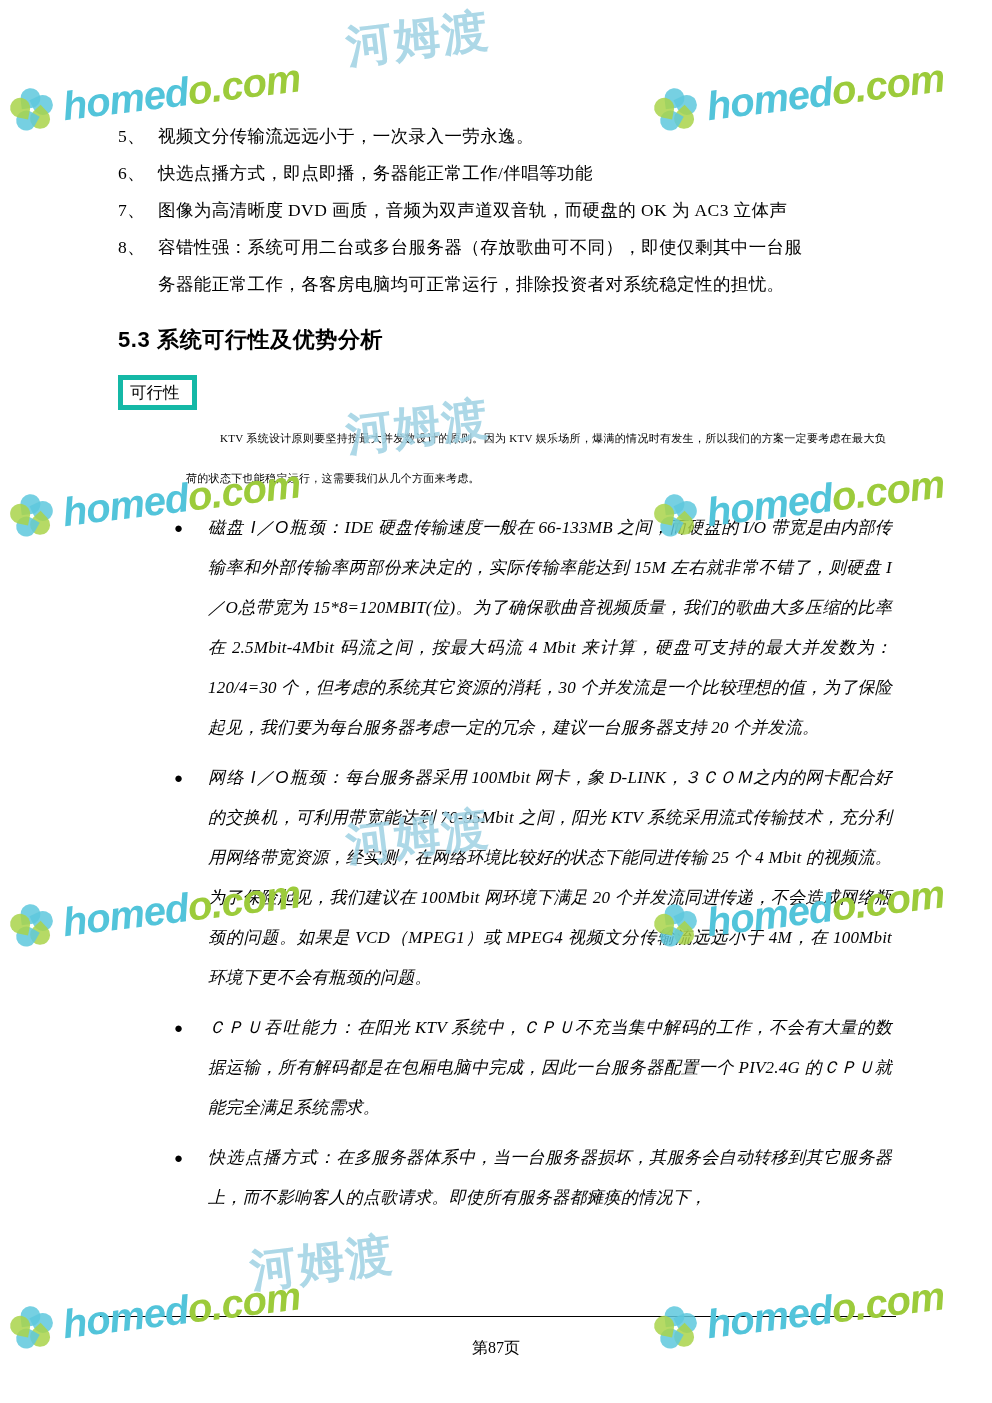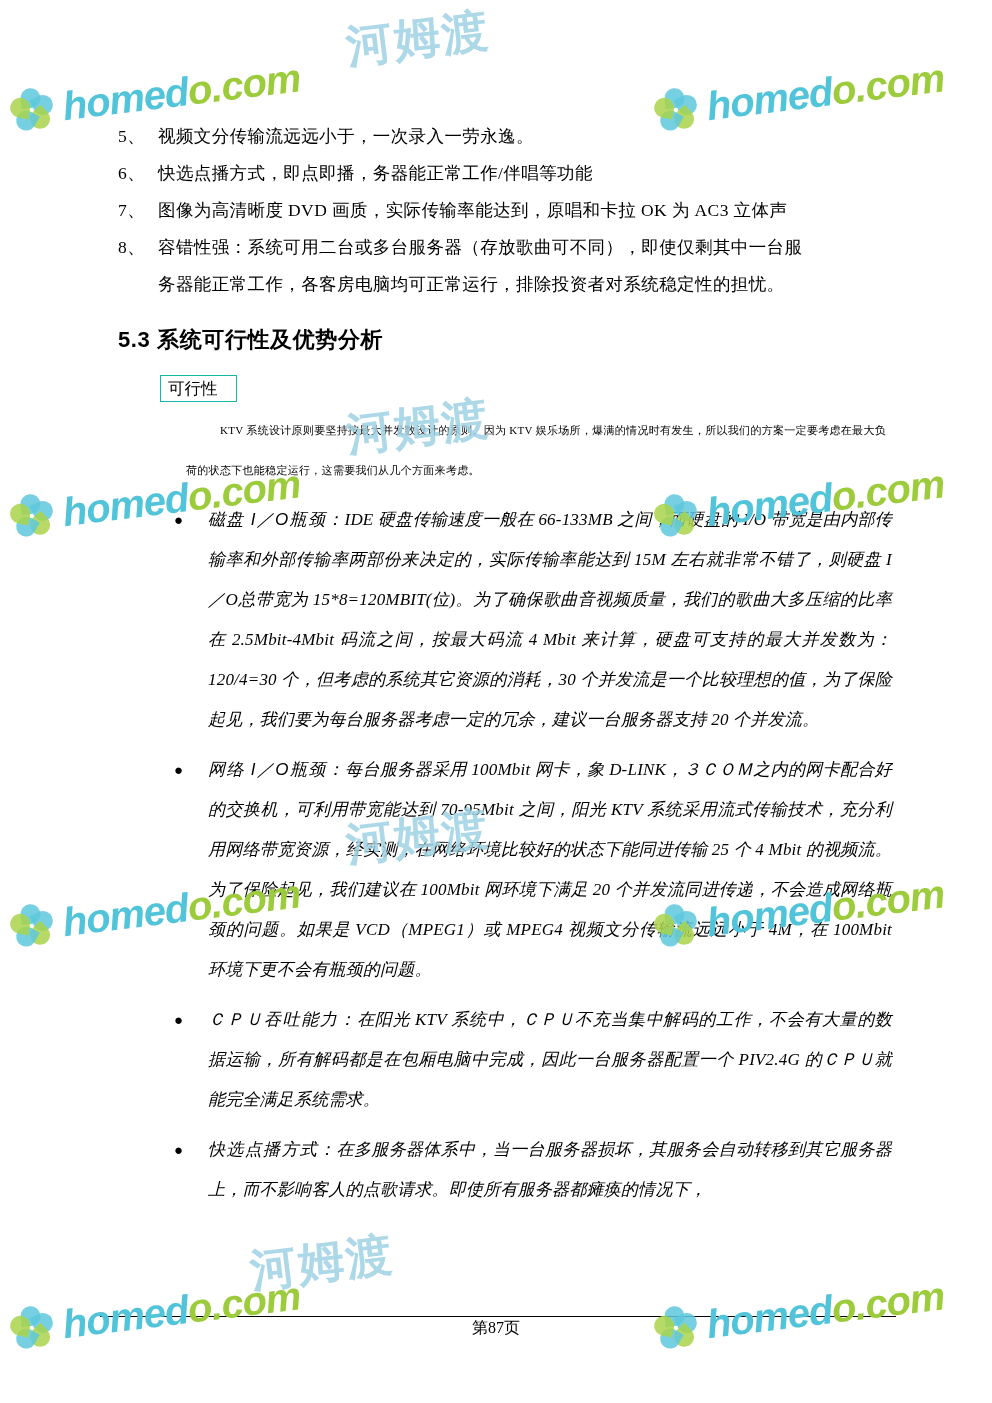--- a/index.html
+++ b/index.html
@@ -54,25 +54,24 @@
     font-weight: bold;
     font-size: 22px;
     letter-spacing: 0.6px;
     margin-top: 22px;
     margin-bottom: 12px;
   }
 
   
   .boxed-label {
     display: inline-block;
-    border: 1px solid #14b8a6;
+    border: 5px solid #14b8a6;
     font-size: 16.5px;
-    padding: 3px 18px 4px 7px;
+    padding: 3px 12px 4px 7px;
     line-height: 1.1;
-    margin-left: 42px;
     margin-top: 8px;
     margin-bottom: 8px;
     font-family: "Liberation Sans", sans-serif;
   }
 
   
   .para {
     font-size: 11px;
     line-height: 40px;
     letter-spacing: 0.3px;
@@ -118,21 +117,21 @@
     position: absolute;
     left: 100px;
     right: 96px;
     bottom: 86px;
     border-top: 1px solid #000;
   }
   .footer-page {
     position: absolute;
     left: 0;
     right: 0;
-    bottom: 64px;
+    bottom: 44px;
     text-align: center;
     font-size: 16px;
     font-family: "Liberation Serif", serif;
   }
 
   
   .wm {
     position: absolute;
     pointer-events: none;
     user-select: none;
@@ -194,21 +193,21 @@
     <div class="num-item">
       <span class="marker">5、</span>
       <span class="body">视频文分传输流远远小于，一次录入一劳永逸。</span>
     </div>
     <div class="num-item">
       <span class="marker">6、</span>
       <span class="body">快选点播方式，即点即播，务器能正常工作/伴唱等功能</span>
     </div>
     <div class="num-item">
       <span class="marker">7、</span>
-      <span class="body">图像为高清晰度 DVD 画质，实际传输率能达到，原唱和卡拉 OK 为 AC3 立体声</span>
+      <span class="body">图像为高清晰度 DVD 画质，音频为双声道双音轨，而硬盘的 OK 为 AC3 立体声</span>
     </div>
     <div class="num-item">
       <span class="marker">8、</span>
       <span class="body">容错性强：系统可用二台或多台服务器（存放歌曲可不同），即使仅剩其中一台服</span>
     </div>
     <div class="cont-line">务器能正常工作，各客房电脑均可正常运行，排除投资者对系统稳定性的担忧。</div>
   </div>
 
   
   <div class="section-heading">5.3 系统可行性及优势分析</div>

